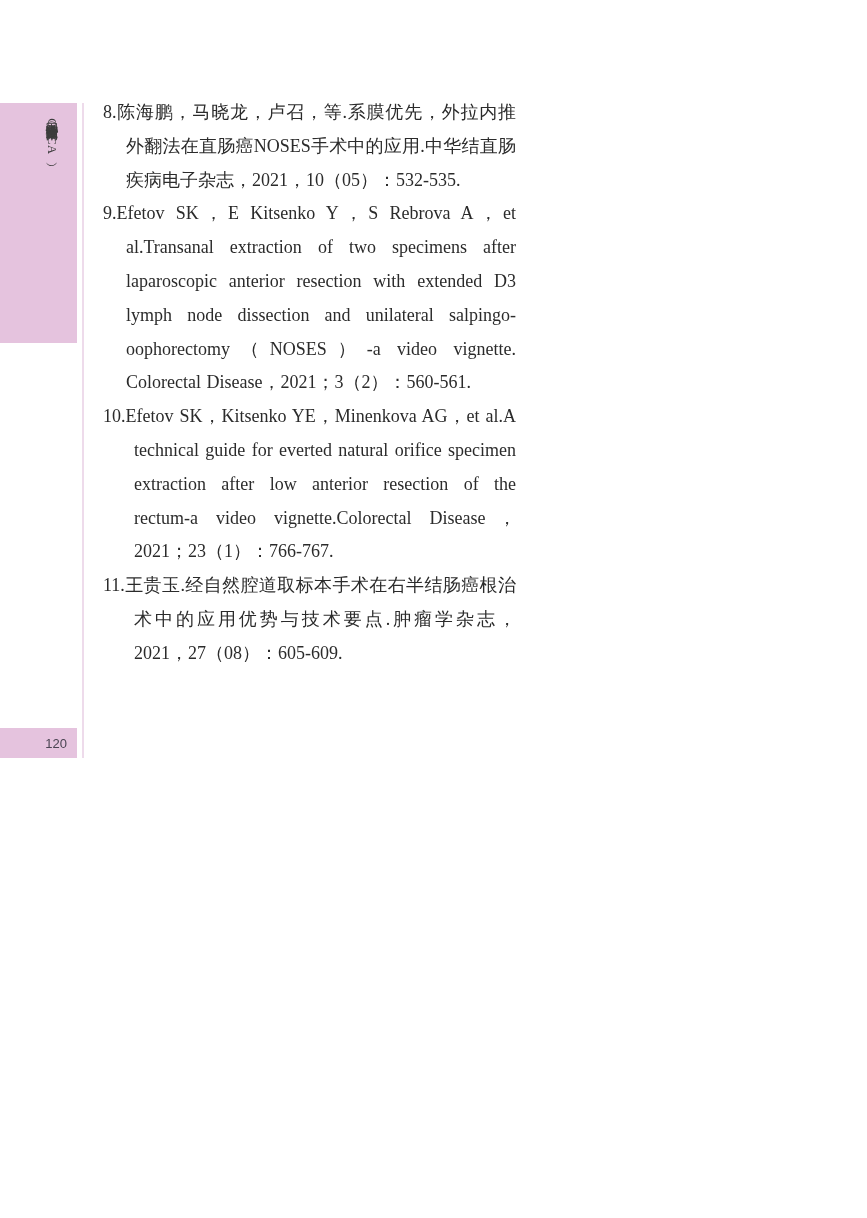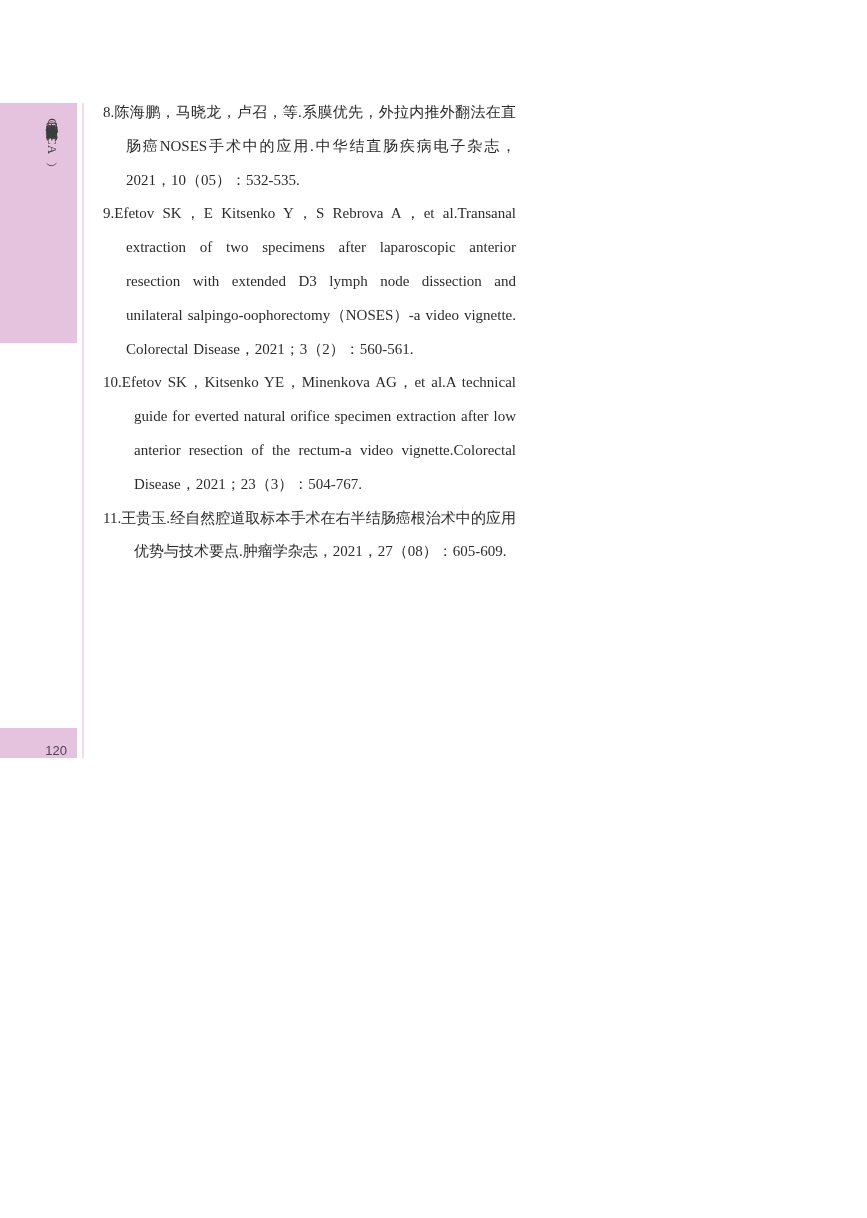--- a/index.html
+++ b/index.html
@@ -52,39 +52,39 @@
   
   .page-number-badge {
     position: absolute;
     left: 0;
     top: 728px;
     width: 77px;
     height: 30px;
     background: #e5c3de;
     box-sizing: border-box;
     display: flex;
-    align-items: flex-end;
+    align-items: center;
     justify-content: flex-end;
     padding-right: 10px;
   }
   .page-number {
     font-family: "Liberation Sans", "DejaVu Sans", sans-serif;
     font-size: 13px;
     color: #4a4452;
   }
   
   .references-list {
     position: absolute;
     left: 103px;
     top: 96px;
     width: 413px;
   }
   .reference-item {
     margin: 0;
-    font-size: 15px;
+    font-size: 18px;
     line-height: 33.8px;
     color: #2b2b2b;
     text-align: justify;
     word-spacing: 1px;
   }
   .hang-1digit {
     padding-left: 23px;
     text-indent: -23px;
   }
   .hang-2digit {
@@ -103,17 +103,17 @@
 
   <div class="vertical-divider"></div>
 
   <div class="page-number-badge">
     <span class="page-number">120</span>
   </div>
 
   <div class="references-list">
     <p class="reference-item hang-1digit">8.陈海鹏，马晓龙，卢召，等.系膜优先，外拉内推外翻法在直肠癌NOSES手术中的应用.中华结直肠疾病电子杂志，2021，10（05）：532-535.</p>
     <p class="reference-item hang-1digit">9.Efetov SK，E Kitsenko Y，S Rebrova A，et al.Transanal extraction of two specimens after laparoscopic anterior resection with extended D3 lymph node dissection and unilateral salpingo-oophorectomy（NOSES）-a video vignette. Colorectal Disease，2021；3（2）：560-561.</p>
-    <p class="reference-item hang-2digit">10.Efetov SK，Kitsenko YE，Minenkova AG，et al.A technical guide for everted natural orifice specimen extraction after low anterior resection of the rectum-a video vignette.Colorectal Disease，2021；23（3）：504-767.</p>
+    <p class="reference-item hang-2digit">10.Efetov SK，Kitsenko YE，Minenkova AG，et al.A technical guide for everted natural orifice specimen extraction after low anterior resection of the rectum-a video vignette.Colorectal Disease，2021；23（1）：766-767.</p>
     <p class="reference-item hang-2digit">11.王贵玉.经自然腔道取标本手术在右半结肠癌根治术中的应用优势与技术要点.肿瘤学杂志，2021，27（08）：605-609.</p>
   </div>
 
 </div>
 
 </body></html>

